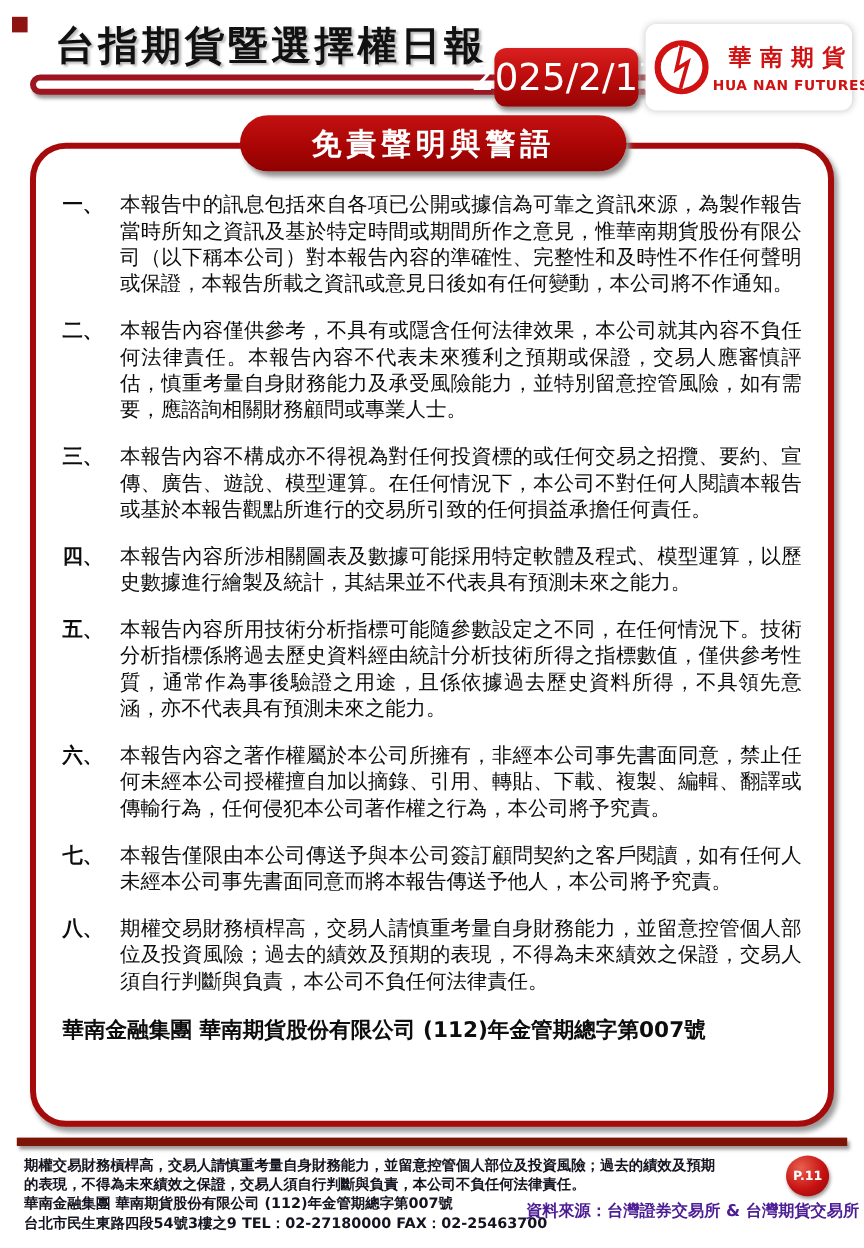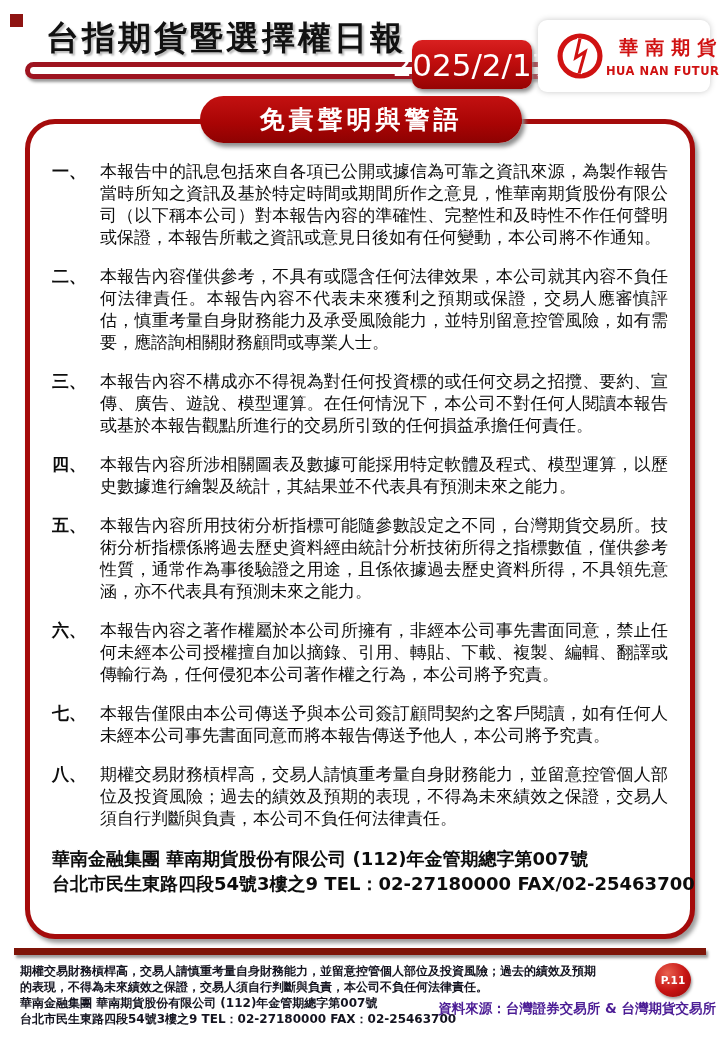--- a/index.html
+++ b/index.html
@@ -11,21 +11,21 @@
   .corner-mark { position:absolute; left:10px; top:14px; width:13px; height:13px; background:#8e1412; }
   .page-title { position:absolute; left:46px; top:16px; font-size:33px; font-weight:700; color:#111;
     letter-spacing:3px; text-shadow:2px 2px 2px #b9b9b9; white-space:nowrap; }
   .title-bar { position:absolute; left:25px; top:62px; width:582px; height:17px;
     background:#fff; border:5px solid #9e1420; border-radius:10px; box-shadow:2px 3px 3px #9a9a9a; }
   .date-box { position:absolute; left:393px; top:40px; width:120px; height:49px;
     background:linear-gradient(#d92020 0%, #c00d0d 45%, #960404 100%);
     border-radius:10px; box-shadow:2px 3px 4px #8a8a8a; color:#fff;
     display:flex; align-items:center; justify-content:center; font-size:31px; font-weight:500; z-index:4;margin-left:19px; }
   .logo-box { position:absolute; left:538px; top:20px; width:172px; height:72px; background:#fff;
-    border-radius:9px; box-shadow:0 0 6px #c9c9c9; display:flex; align-items:center; padding:4px 16px; z-index:4; }
+    border-radius:9px; box-shadow:0 0 6px #c9c9c9; display:flex; align-items:center; padding:4px 4px; z-index:4; }
   .logo-mark { width:52px; height:52px; flex:0 0 auto; }
   .logo-text { flex:1; text-align:center; color:#d01212; }
   .logo-cn { font-size:19px; font-weight:700; letter-spacing:7px; white-space:nowrap; }
   .logo-en { font-size:11.5px; font-weight:700; letter-spacing:0.5px; white-space:nowrap; margin-top:3px; }
 
   
   .banner-pill { position:absolute; left:200px; top:96px; width:322px; height:47px; border-radius:24px;
     background:linear-gradient(#c31111 0%, #a80404 60%, #8d0202 100%);
     box-shadow:3px 4px 4px #8f8f8f; color:#fff; display:flex; align-items:center; justify-content:center;
     font-size:25px; font-weight:700; letter-spacing:4px; z-index:3; }
@@ -88,38 +88,37 @@
         <div class="item">
         <div class="item-num">三、</div>
         <div class="item-text">本報告內容不構成亦不得視為對任何投資標的或任何交易之招攬、要約、宣傳、廣告、遊說、模型運算。在任何情況下，本公司不對任何人閱讀本報告或基於本報告觀點所進行的交易所引致的任何損益承擔任何責任。</div>
       </div>
         <div class="item">
         <div class="item-num">四、</div>
         <div class="item-text">本報告內容所涉相關圖表及數據可能採用特定軟體及程式、模型運算，以歷史數據進行繪製及統計，其結果並不代表具有預測未來之能力。</div>
       </div>
         <div class="item">
         <div class="item-num">五、</div>
-        <div class="item-text">本報告內容所用技術分析指標可能隨參數設定之不同，台灣期貨交易所。技術分析指標係將過去歷史資料經由統計分析技術所得之指標數值，僅供參考性質，通常作為事後驗證之用途，且係依據過去歷史資料所得，不具領先意涵，亦不代表具有預測未來之能力。</div>
+        <div class="item-text">本報告內容所用技術分析指標可能隨參數設定之不同，在任何情況下。技術分析指標係將過去歷史資料經由統計分析技術所得之指標數值，僅供參考性質，通常作為事後驗證之用途，且係依據過去歷史資料所得，不具領先意涵，亦不代表具有預測未來之能力。</div>
       </div>
         <div class="item">
         <div class="item-num">六、</div>
         <div class="item-text">本報告內容之著作權屬於本公司所擁有，非經本公司事先書面同意，禁止任何未經本公司授權擅自加以摘錄、引用、轉貼、下載、複製、編輯、翻譯或傳輸行為，任何侵犯本公司著作權之行為，本公司將予究責。</div>
       </div>
         <div class="item">
         <div class="item-num">七、</div>
         <div class="item-text">本報告僅限由本公司傳送予與本公司簽訂顧問契約之客戶閱讀，如有任何人未經本公司事先書面同意而將本報告傳送予他人，本公司將予究責。</div>
       </div>
         <div class="item">
         <div class="item-num">八、</div>
         <div class="item-text">期權交易財務槓桿高，交易人請慎重考量自身財務能力，並留意控管個人部位及投資風險；過去的績效及預期的表現，不得為未來績效之保證，交易人須自行判斷與負責，本公司不負任何法律責任。</div>
       </div>
       </div>
     <div class="company-block">
       <div class="company-line">華南金融集團 華南期貨股份有限公司 (112)年金管期總字第007號</div>
-      <div class="company-line">台北市民生東路四段54號3樓之9  TEL：02-27180000   FAX/02-25463700</div>
     </div>
   </div>
 
   <div class="separator-bar"></div>
   <div class="footer-text">
     <div>期權交易財務槓桿高，交易人請慎重考量自身財務能力，並留意控管個人部位及投資風險；過去的績效及預期</div>
     <div>的表現，不得為未來績效之保證，交易人須自行判斷與負責，本公司不負任何法律責任。</div>
     <div>華南金融集團 華南期貨股份有限公司 (112)年金管期總字第007號</div>
     <div>台北市民生東路四段54號3樓之9  TEL：02-27180000  FAX：02-25463700</div>
   </div>

